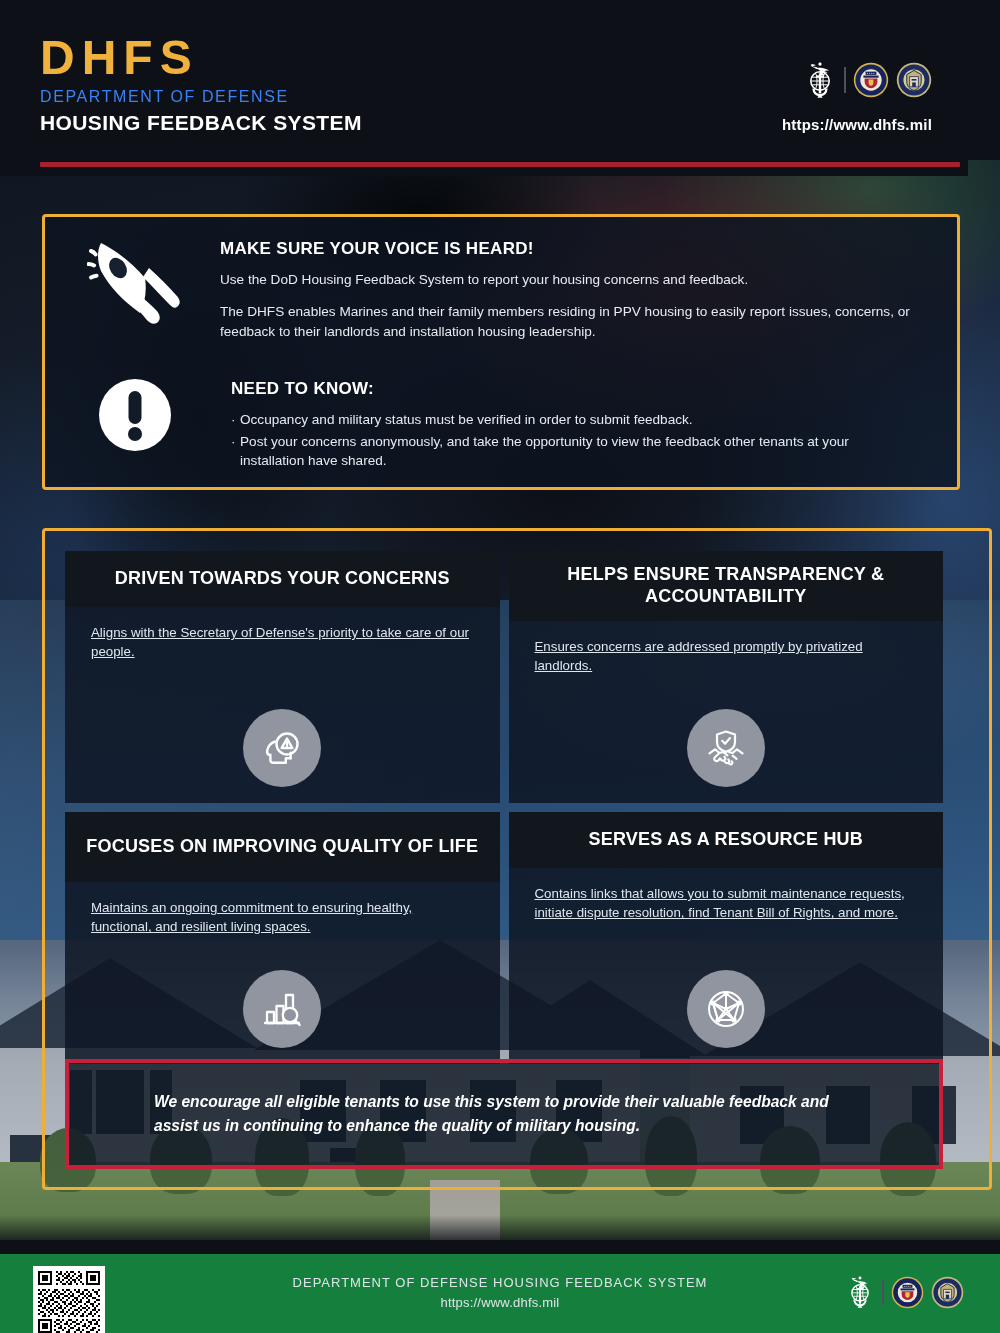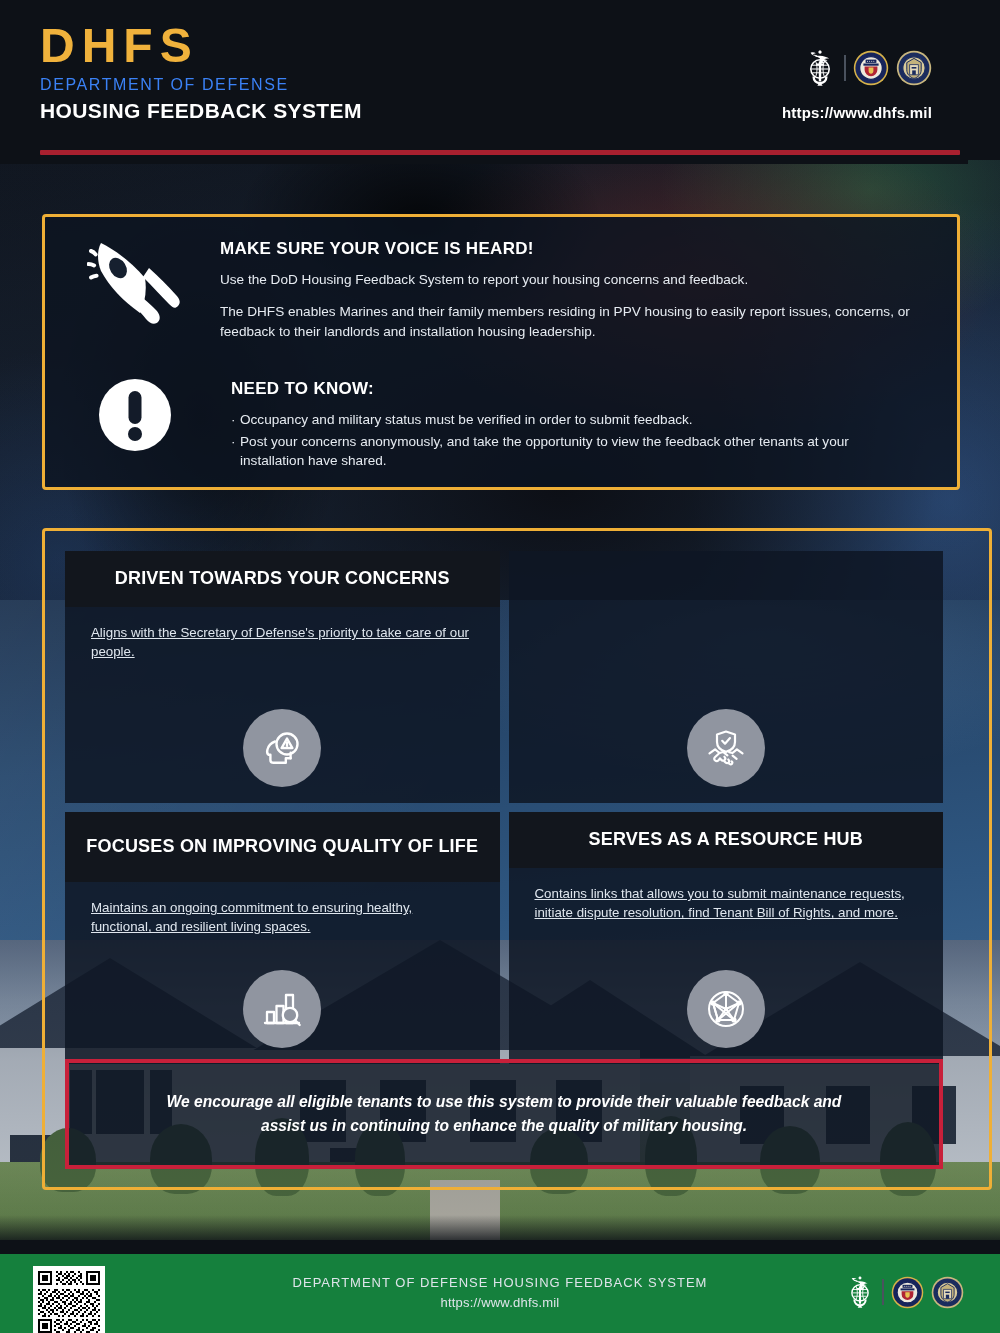--- a/index.html
+++ b/index.html
@@ -71,21 +71,21 @@
     background:linear-gradient(180deg, rgba(20,35,60,0.45) 0%, rgba(20,35,60,0.25) 40%, rgba(20,35,60,0.10) 100%);
   }
   
   #bg-fade{
     position:absolute; left:0; top:1215px; width:1000px; height:40px;
     background:linear-gradient(180deg, rgba(13,17,23,0) 0%, #0d1117 80%);
   }
 
   
   #header {
-    position:absolute; left:0; top:4px; width:968px; height:160px;
+    position:absolute; left:0; top:16px; width:968px; height:160px;
     background:#0d1117; z-index:5;
   }
   #brand { position:absolute; left:40px; top:18px; }
   #brand-dhfs {
     font-size:48px; font-weight:bold; color:#F0B23C;
     letter-spacing:7px; line-height:1.0;
   }
   #brand-dod {
     font-size:16px; color:#3b82f6; letter-spacing:1.6px;
     line-height:1.25; margin-top:5px; font-weight:normal;
@@ -160,21 +160,21 @@
   }
 
   
   #quote-box {
     position:absolute; left:20px; bottom:18px; width:878px; height:110px;
     border:4px solid #C8203A; background:rgba(16,24,36,0.82);
     display:flex; align-items:center; justify-content:center;
   }
   #quote-text {
     font-size:15.6px; font-style:italic; font-weight:bold;
-    color:#ffffff; text-align:center; line-height:1.55; max-width:700px;
+    color:#ffffff; text-align:left; line-height:1.55; max-width:700px;
   }
 
   
   #footer {
     position:absolute; left:0; top:1254px; width:1000px; height:90px;
     background:#15803d; z-index:5;
   }
   #qr { position:absolute; left:33px; top:12px; width:72px; height:72px; background:#fff; padding:3px; }
   #footer-center {
     position:absolute; left:0; right:0; top:21px; text-align:center;
@@ -358,20 +358,26 @@
             <circle cx="30" cy="21" r="10.5"></circle>
             <path d="M30 15.6l5.4 9.4H24.6z"></path>
             <path d="M30 19.4v3"></path>
             <circle cx="30" cy="23.9" r="0.35" fill="#ffffff" stroke-width="1"></circle>
           </g>
         </svg>
       </div>
     </div>
 
     <div class="card">
+      <div class="card-head tall">
+        <div class="card-title">HELPS ENSURE TRANSPARENCY &amp; ACCOUNTABILITY</div>
+      </div>
+      <div class="card-body">
+        <div class="card-text">Ensures concerns are addressed promptly by privatized landlords.</div>
+      </div>
       <div class="card-icon">
         <svg width="50" height="50" viewBox="0 0 50 50">
           <g fill="none" stroke="#ffffff" stroke-width="2.2" stroke-linejoin="round" stroke-linecap="round">
             <path d="M25 8.5l9 3v7.4c0 4.6-3.6 8.3-9 10-5.4-1.7-9-5.4-9-10V11.5z"></path>
             <path d="M21.2 17.8l2.8 2.9 5-5.6"></path>
             <path d="M8.5 30.4l5.6-4 4.4 3.6 3.6-1 4.3 3.4"></path>
             <path d="M41.5 30.4l-5.6-4-4.4 3.6-3.4-.9"></path>
             <path d="M18.5 30l-4.6 4.2c-1 1 -.9 2.4.2 3.3 1.1.9 2.5.7 3.4-.3l1.5-1.6"></path>
             <path d="M19 35.6l1.6 1.5c1 .9 2.4.8 3.2-.2.8-1 .6-2.3-.4-3.2"></path>
             <path d="M23.4 38.4l1.4 1.2c.9.8 2.2.7 2.9-.2.7-.9.5-2.1-.4-2.9"></path>

